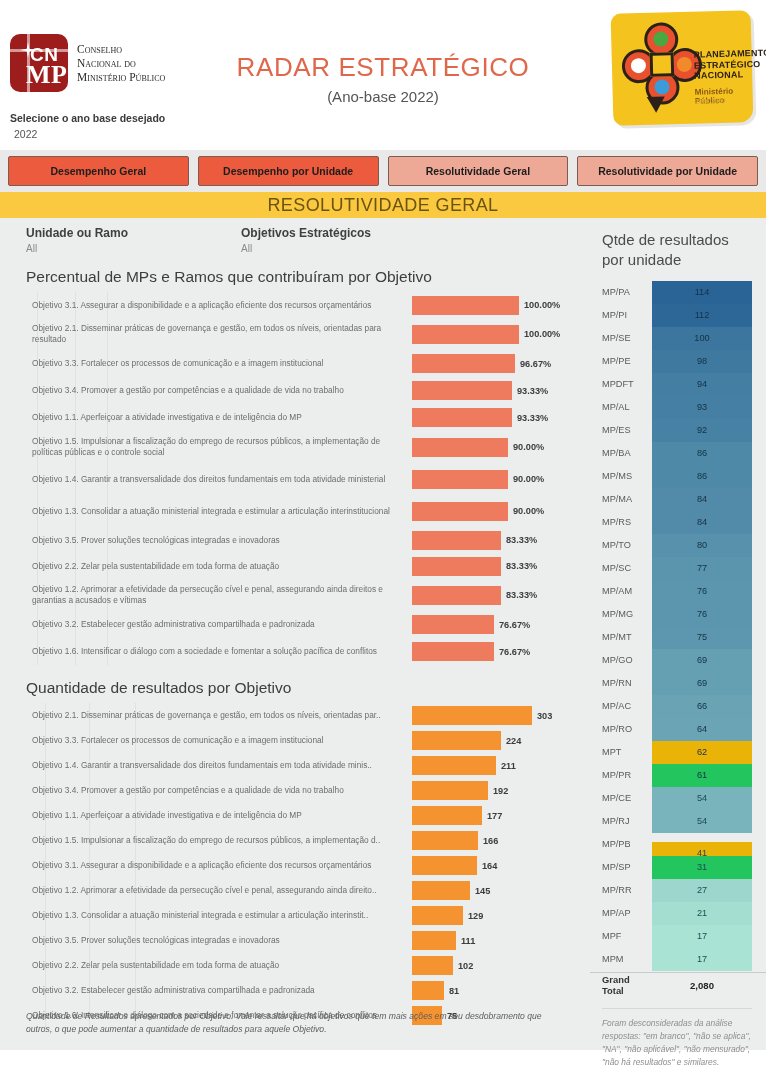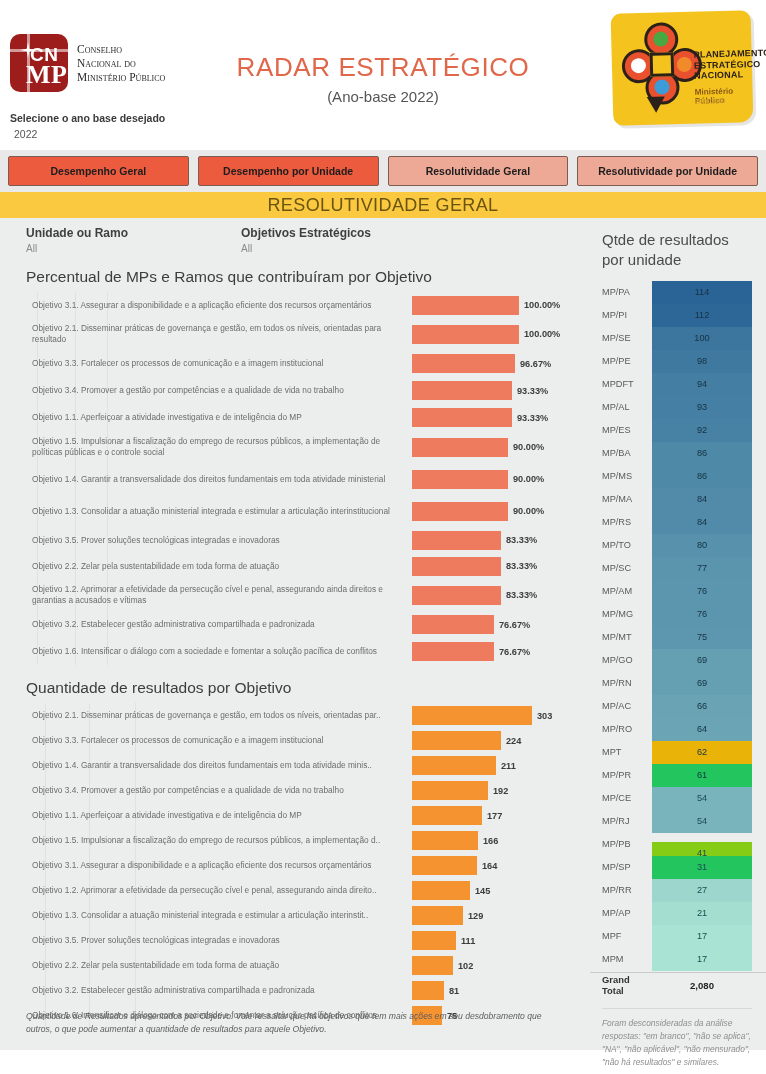--- a/index.html
+++ b/index.html
@@ -503,21 +503,21 @@
           <div class="rt-row">
             <div class="rt-name">MP/CE</div>
             <div class="rt-val" style="background: rgb(121, 179, 188); color: rgb(30, 75, 86);">54</div>
           </div>
           <div class="rt-row">
             <div class="rt-name">MP/RJ</div>
             <div class="rt-val" style="background: rgb(121, 179, 188); color: rgb(30, 75, 86);">54</div>
           </div>
           <div class="rt-row">
             <div class="rt-name">MP/PB</div>
-            <div class="rt-val" style="background: #84cc16; color: rgb(30, 75, 86); margin-top: 18px;">41</div>
+            <div class="rt-val" style="background: #eab308; color: rgb(30, 75, 86); margin-top: 18px;">41</div>
           </div>
           <div class="rt-row">
             <div class="rt-name">MP/SP</div>
             <div class="rt-val" style="background: #22c55e; color: rgb(30, 75, 86);">31</div>
           </div>
           <div class="rt-row">
             <div class="rt-name">MP/RR</div>
             <div class="rt-val" style="background: rgb(156, 214, 205); color: rgb(30, 75, 86);">27</div>
           </div>
           <div class="rt-row">

